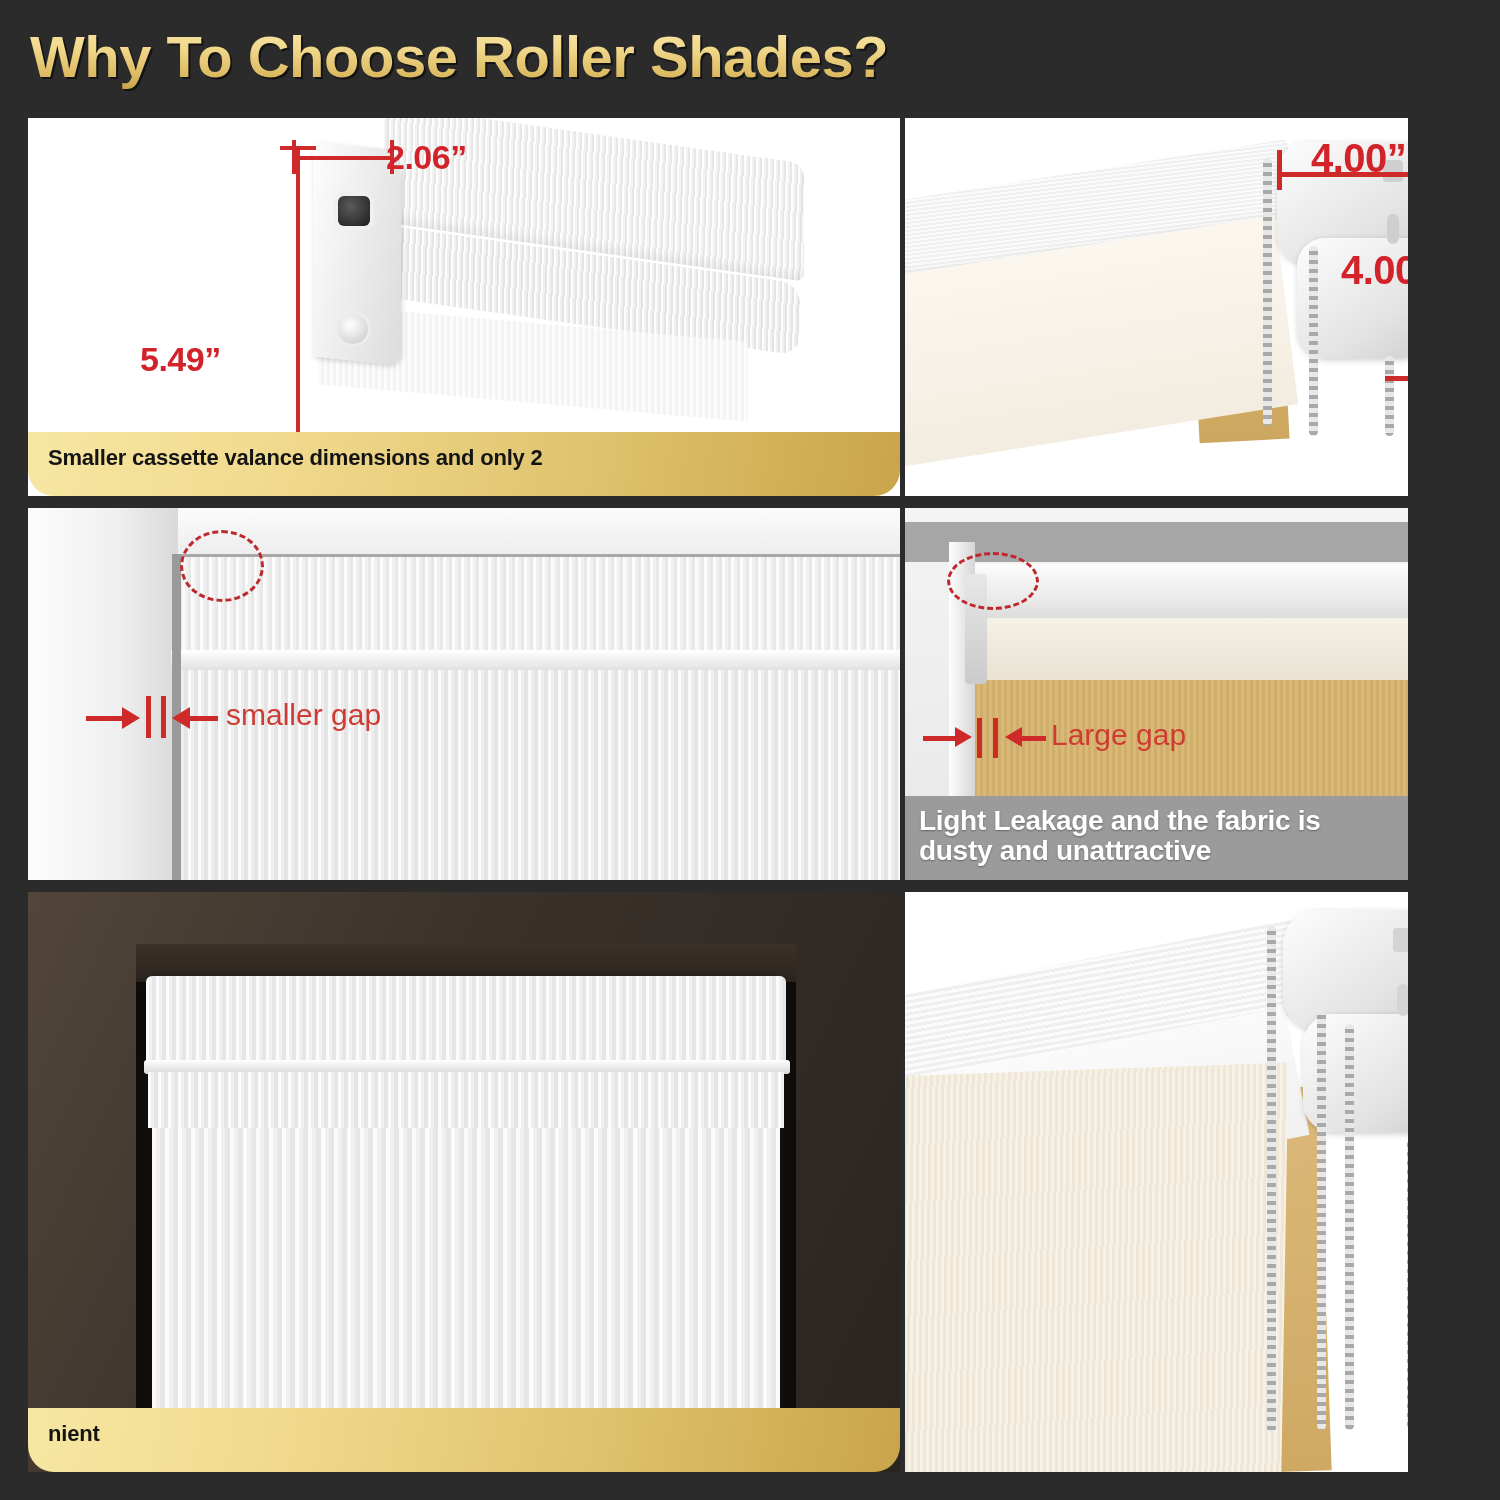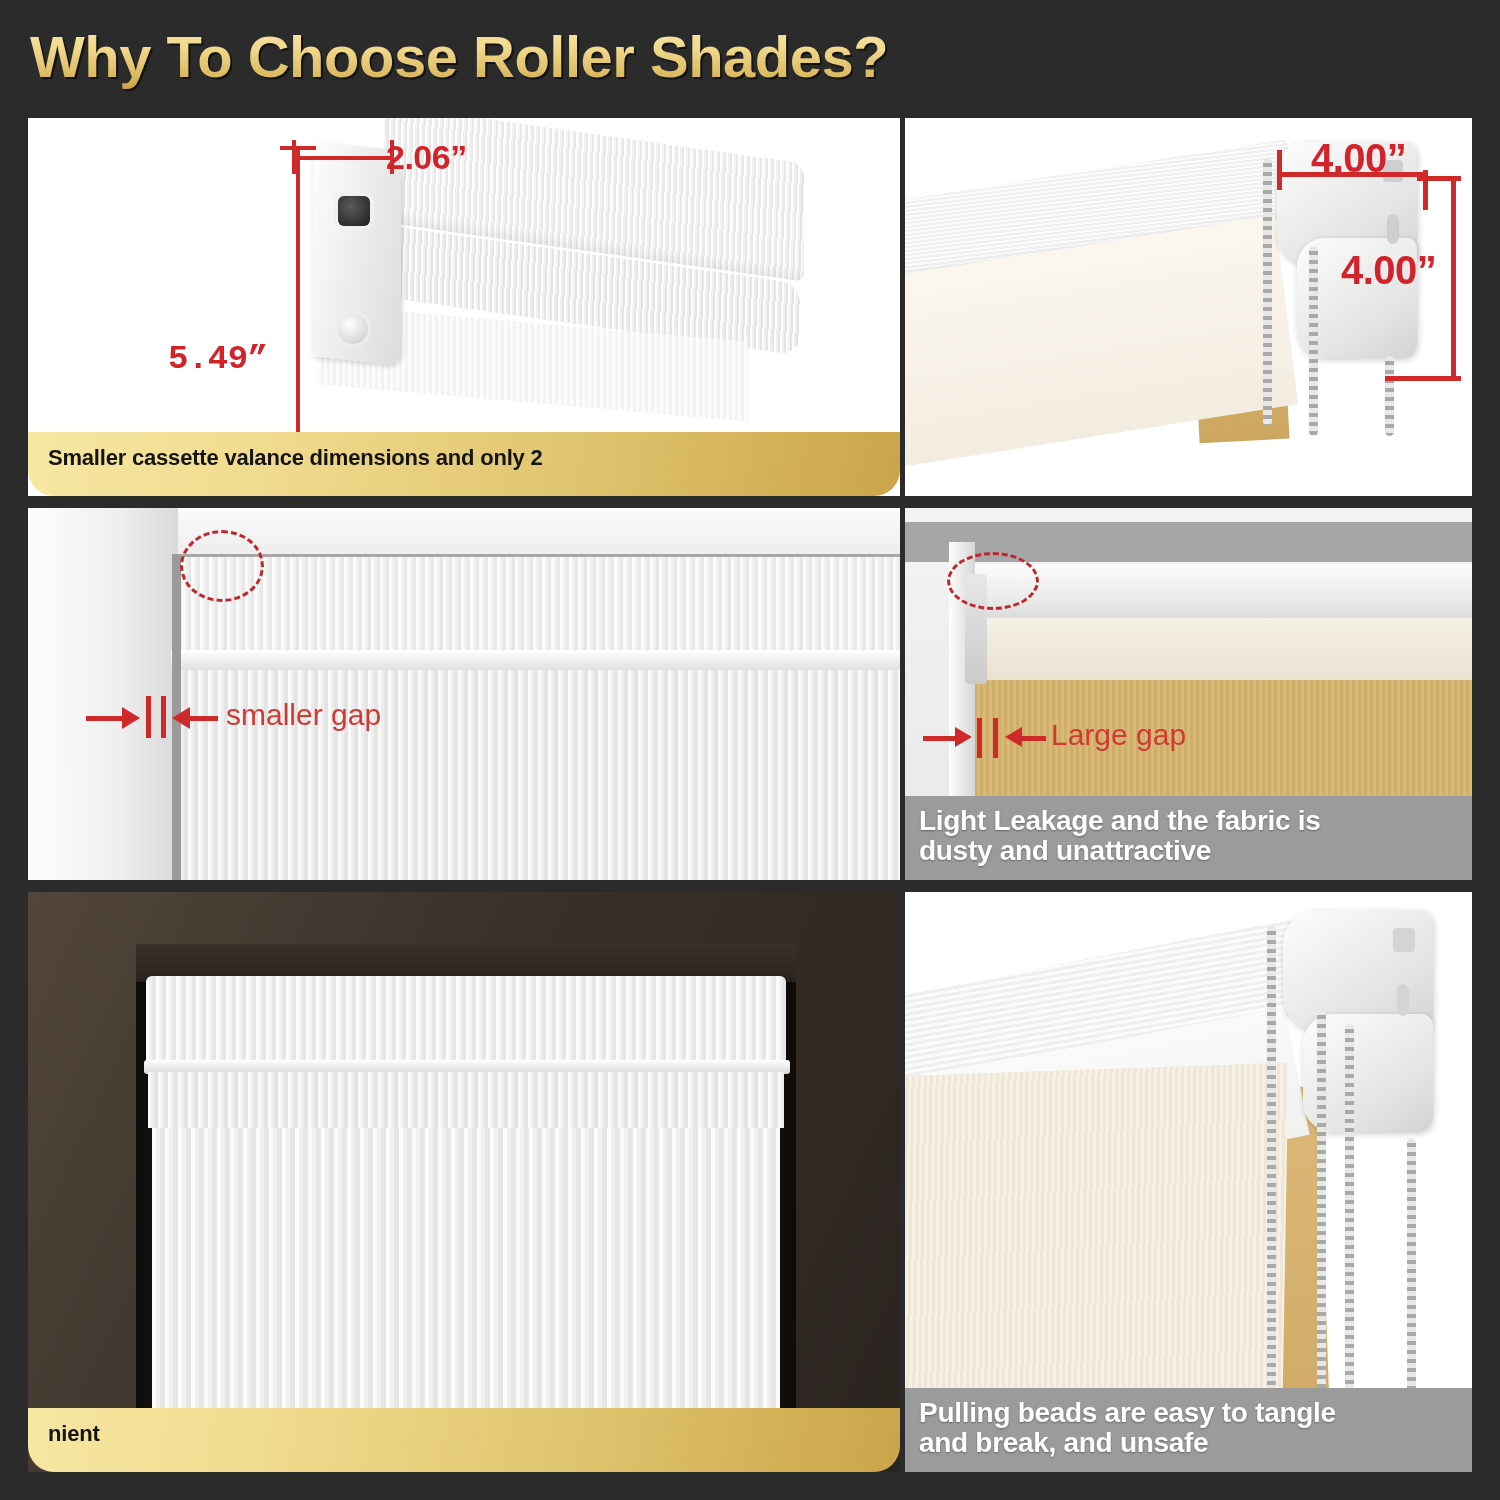--- a/index.html
+++ b/index.html
@@ -31,21 +31,21 @@
   
   .panel{position:absolute;overflow:hidden;background:#fff;}
   .panel.left{left:28px;}
   .panel.right{left:905px;}
 
   .r1{top:118px;height:378px;}
   .r2{top:508px;height:372px;}
   .r3{top:892px;height:580px;}
 
   .left{width:872px;}
-  .right{width:567px;text-decoration:underline;}
+  .right{width:503px;text-decoration:underline;}
 
   .photo{position:absolute;inset:0;overflow:hidden;}
 
   
   .cap-gold{
     position:absolute;left:0;right:0;bottom:0;
     background:linear-gradient(100deg,#f7e7a3 0%,#f0d98c 30%,#e0c570 62%,#caa44a 100%);
     border-bottom-left-radius:26px;border-bottom-right-radius:26px;
     color:#141414;font-weight:bold;
     padding:14px 20px 26px 20px;
@@ -204,21 +204,21 @@
     <div class="knob2"></div>
 
     <div class="rline" style="left:266px;top:38px;width:100px;height:4px;"></div>
     <div class="rline" style="left:264px;top:22px;width:4px;height:34px;"></div>
     <div class="rline" style="left:362px;top:22px;width:4px;height:34px;"></div>
     <div class="dim" style="left:358px;top:20px;">2.06”</div>
 
     <div class="rline" style="left:268px;top:30px;width:4px;height:310px;"></div>
     <div class="rline" style="left:252px;top:28px;width:36px;height:4px;"></div>
     <div class="rline" style="left:252px;top:336px;width:36px;height:4px;"></div>
-    <div class="dim" style="left:140px;top:222px;font-family:Liberation Mono, monospace;">5.49”</div>
+    <div class="dim" style="left:112px;top:222px;">5.49”</div>
   </div>
 
   <div class="cap-gold">
     <div class="line">Smaller cassette valance dimensions and only 2</div>
   </div>
 </div>
 
 <div class="panel right r1 p2">
   <div class="photo">
     <div class="bg"></div>
@@ -337,17 +337,13 @@
     <div class="bracket" style="left:398px;top:122px;width:130px;height:118px;border-radius:30px 12px 16px 30px;"></div>
     <div style="position:absolute;left:488px;top:36px;width:22px;height:24px;background:#d4d4d4;border-radius:4px;"></div>
     <div style="position:absolute;left:492px;top:92px;width:12px;height:32px;background:#d4d4d4;border-radius:6px;"></div>
 
     <div class="chain" style="left:362px;top:34px;height:506px;"></div>
     <div class="chain" style="left:412px;top:118px;height:420px;"></div>
     <div class="chain" style="left:440px;top:132px;height:406px;"></div>
     <div class="chain" style="left:502px;top:246px;height:292px;"></div>
   </div>
 
-  <div class="cap-gray">
-    <div class="line">Pulling beads are easy to tangle</div>
-    <div class="line">and break, and unsafe</div>
-  </div>
 </div>
 
 </body></html>

